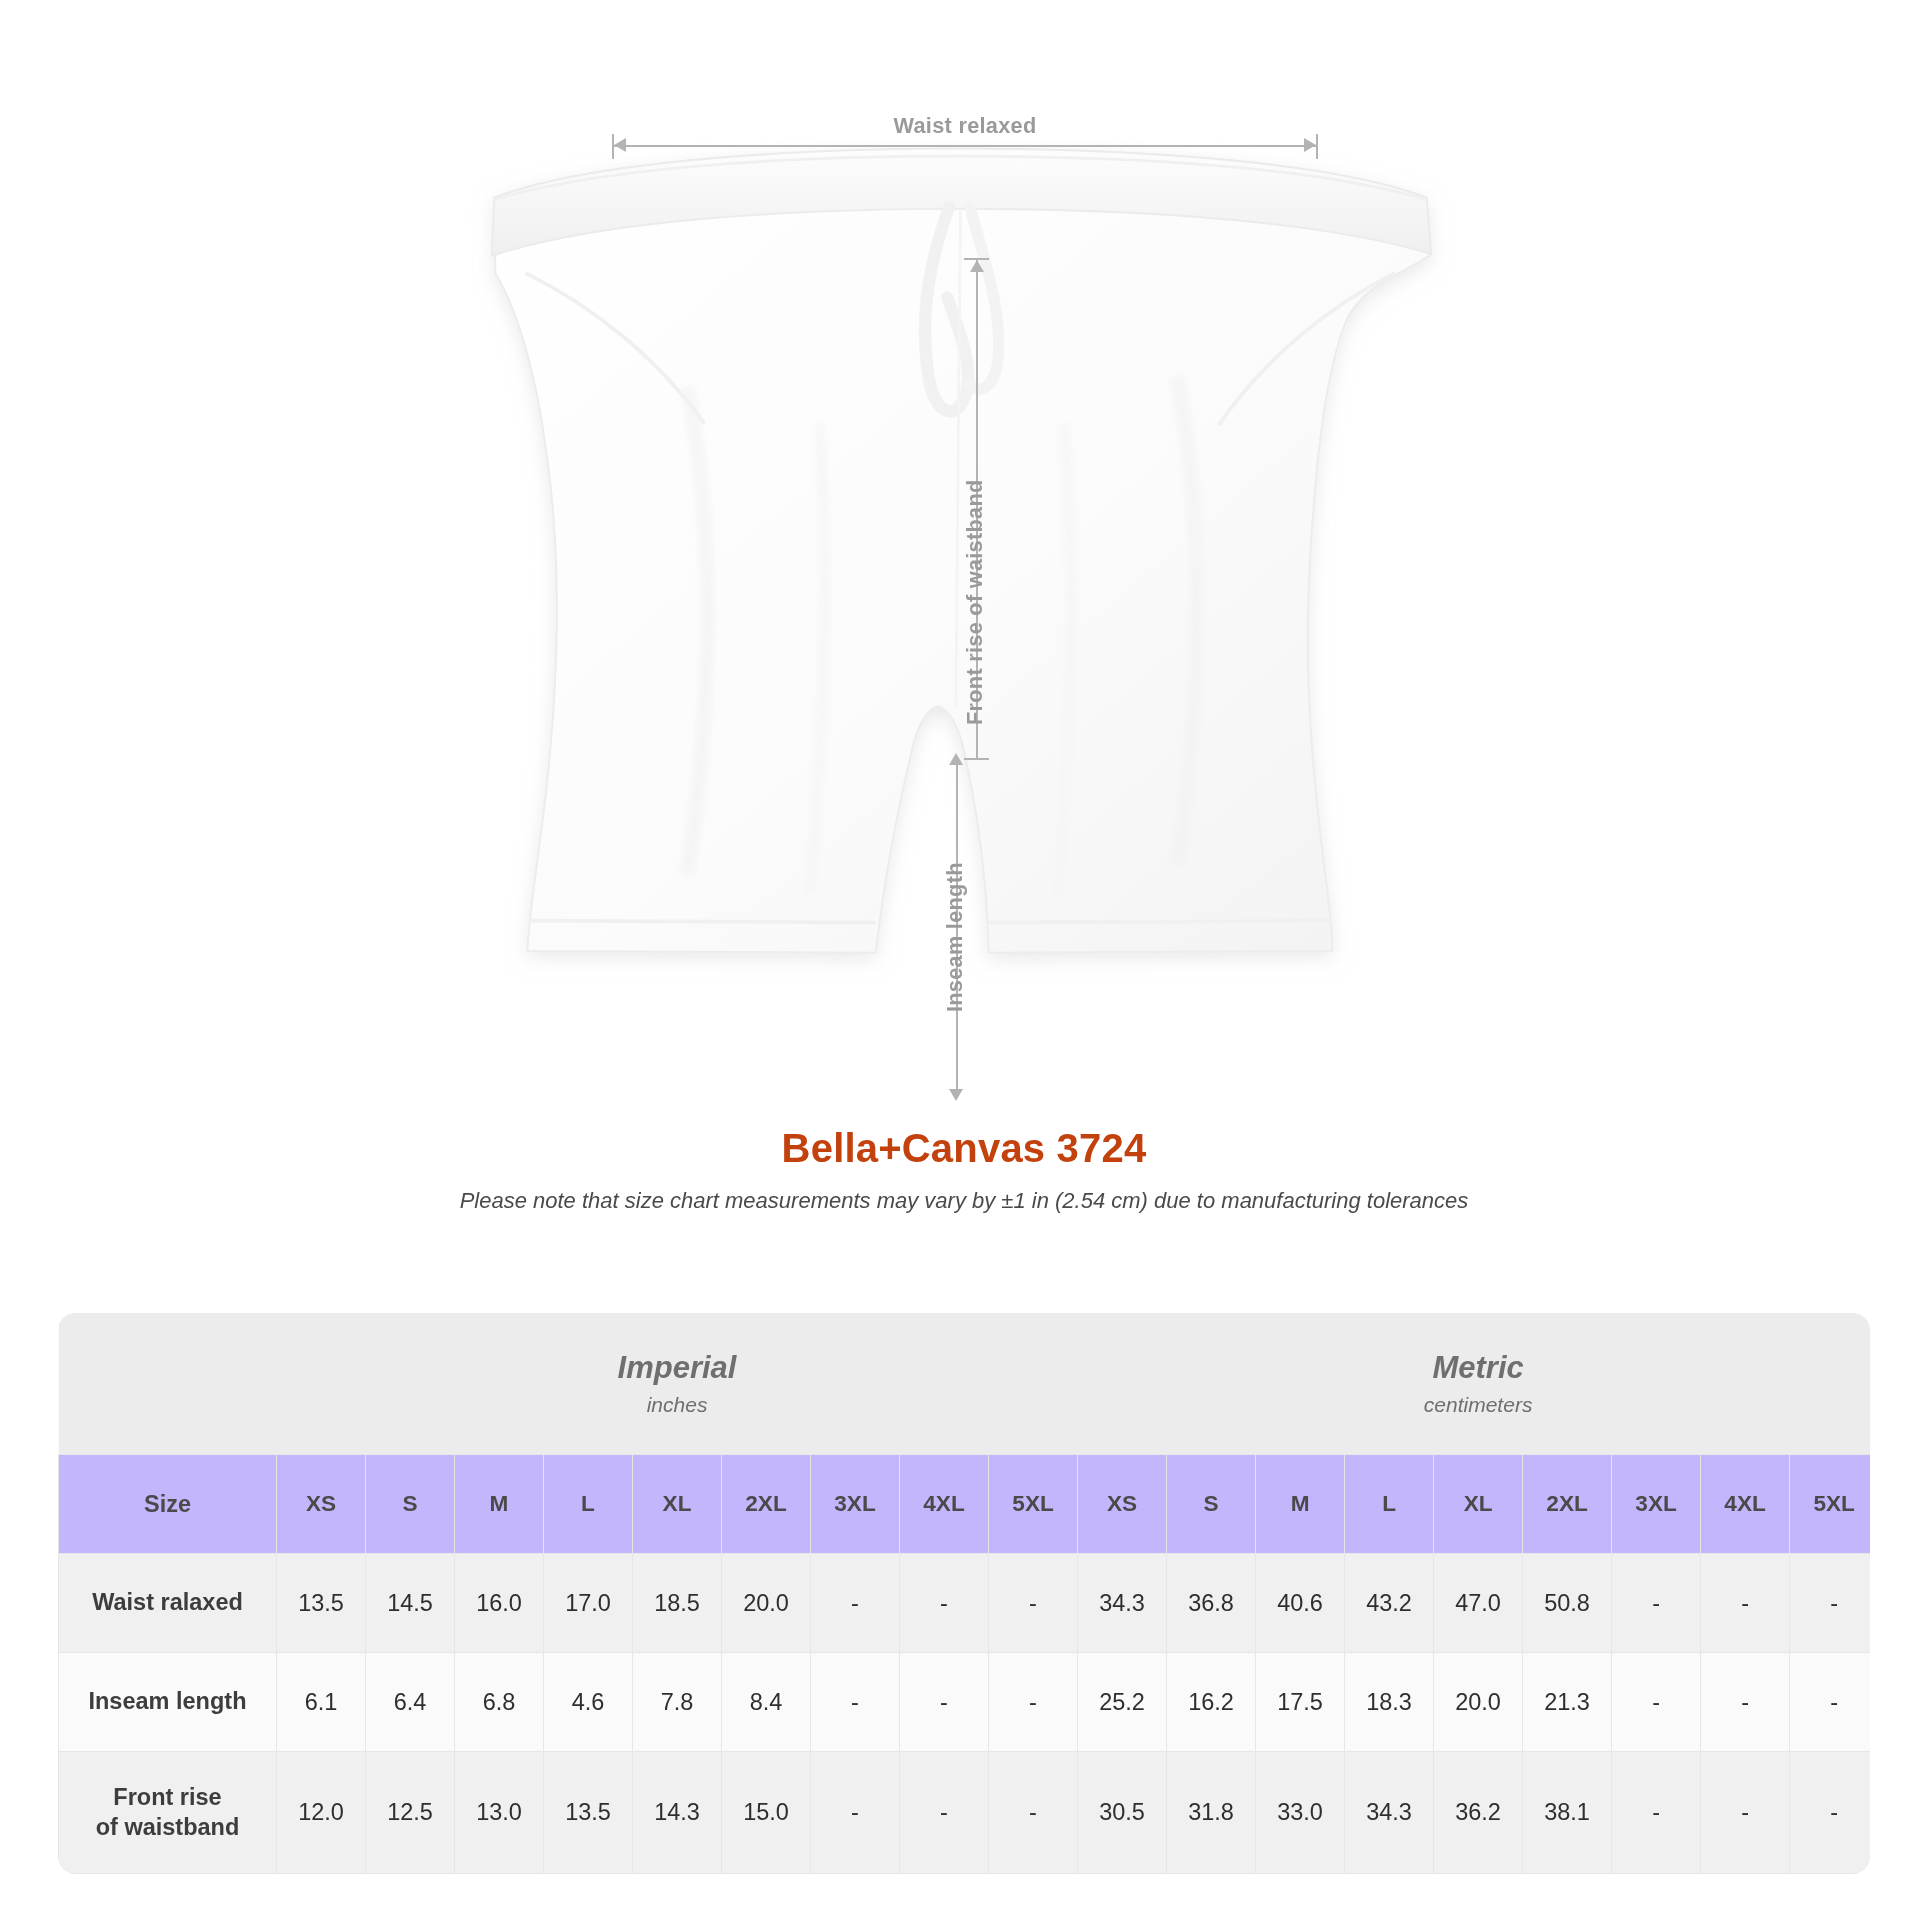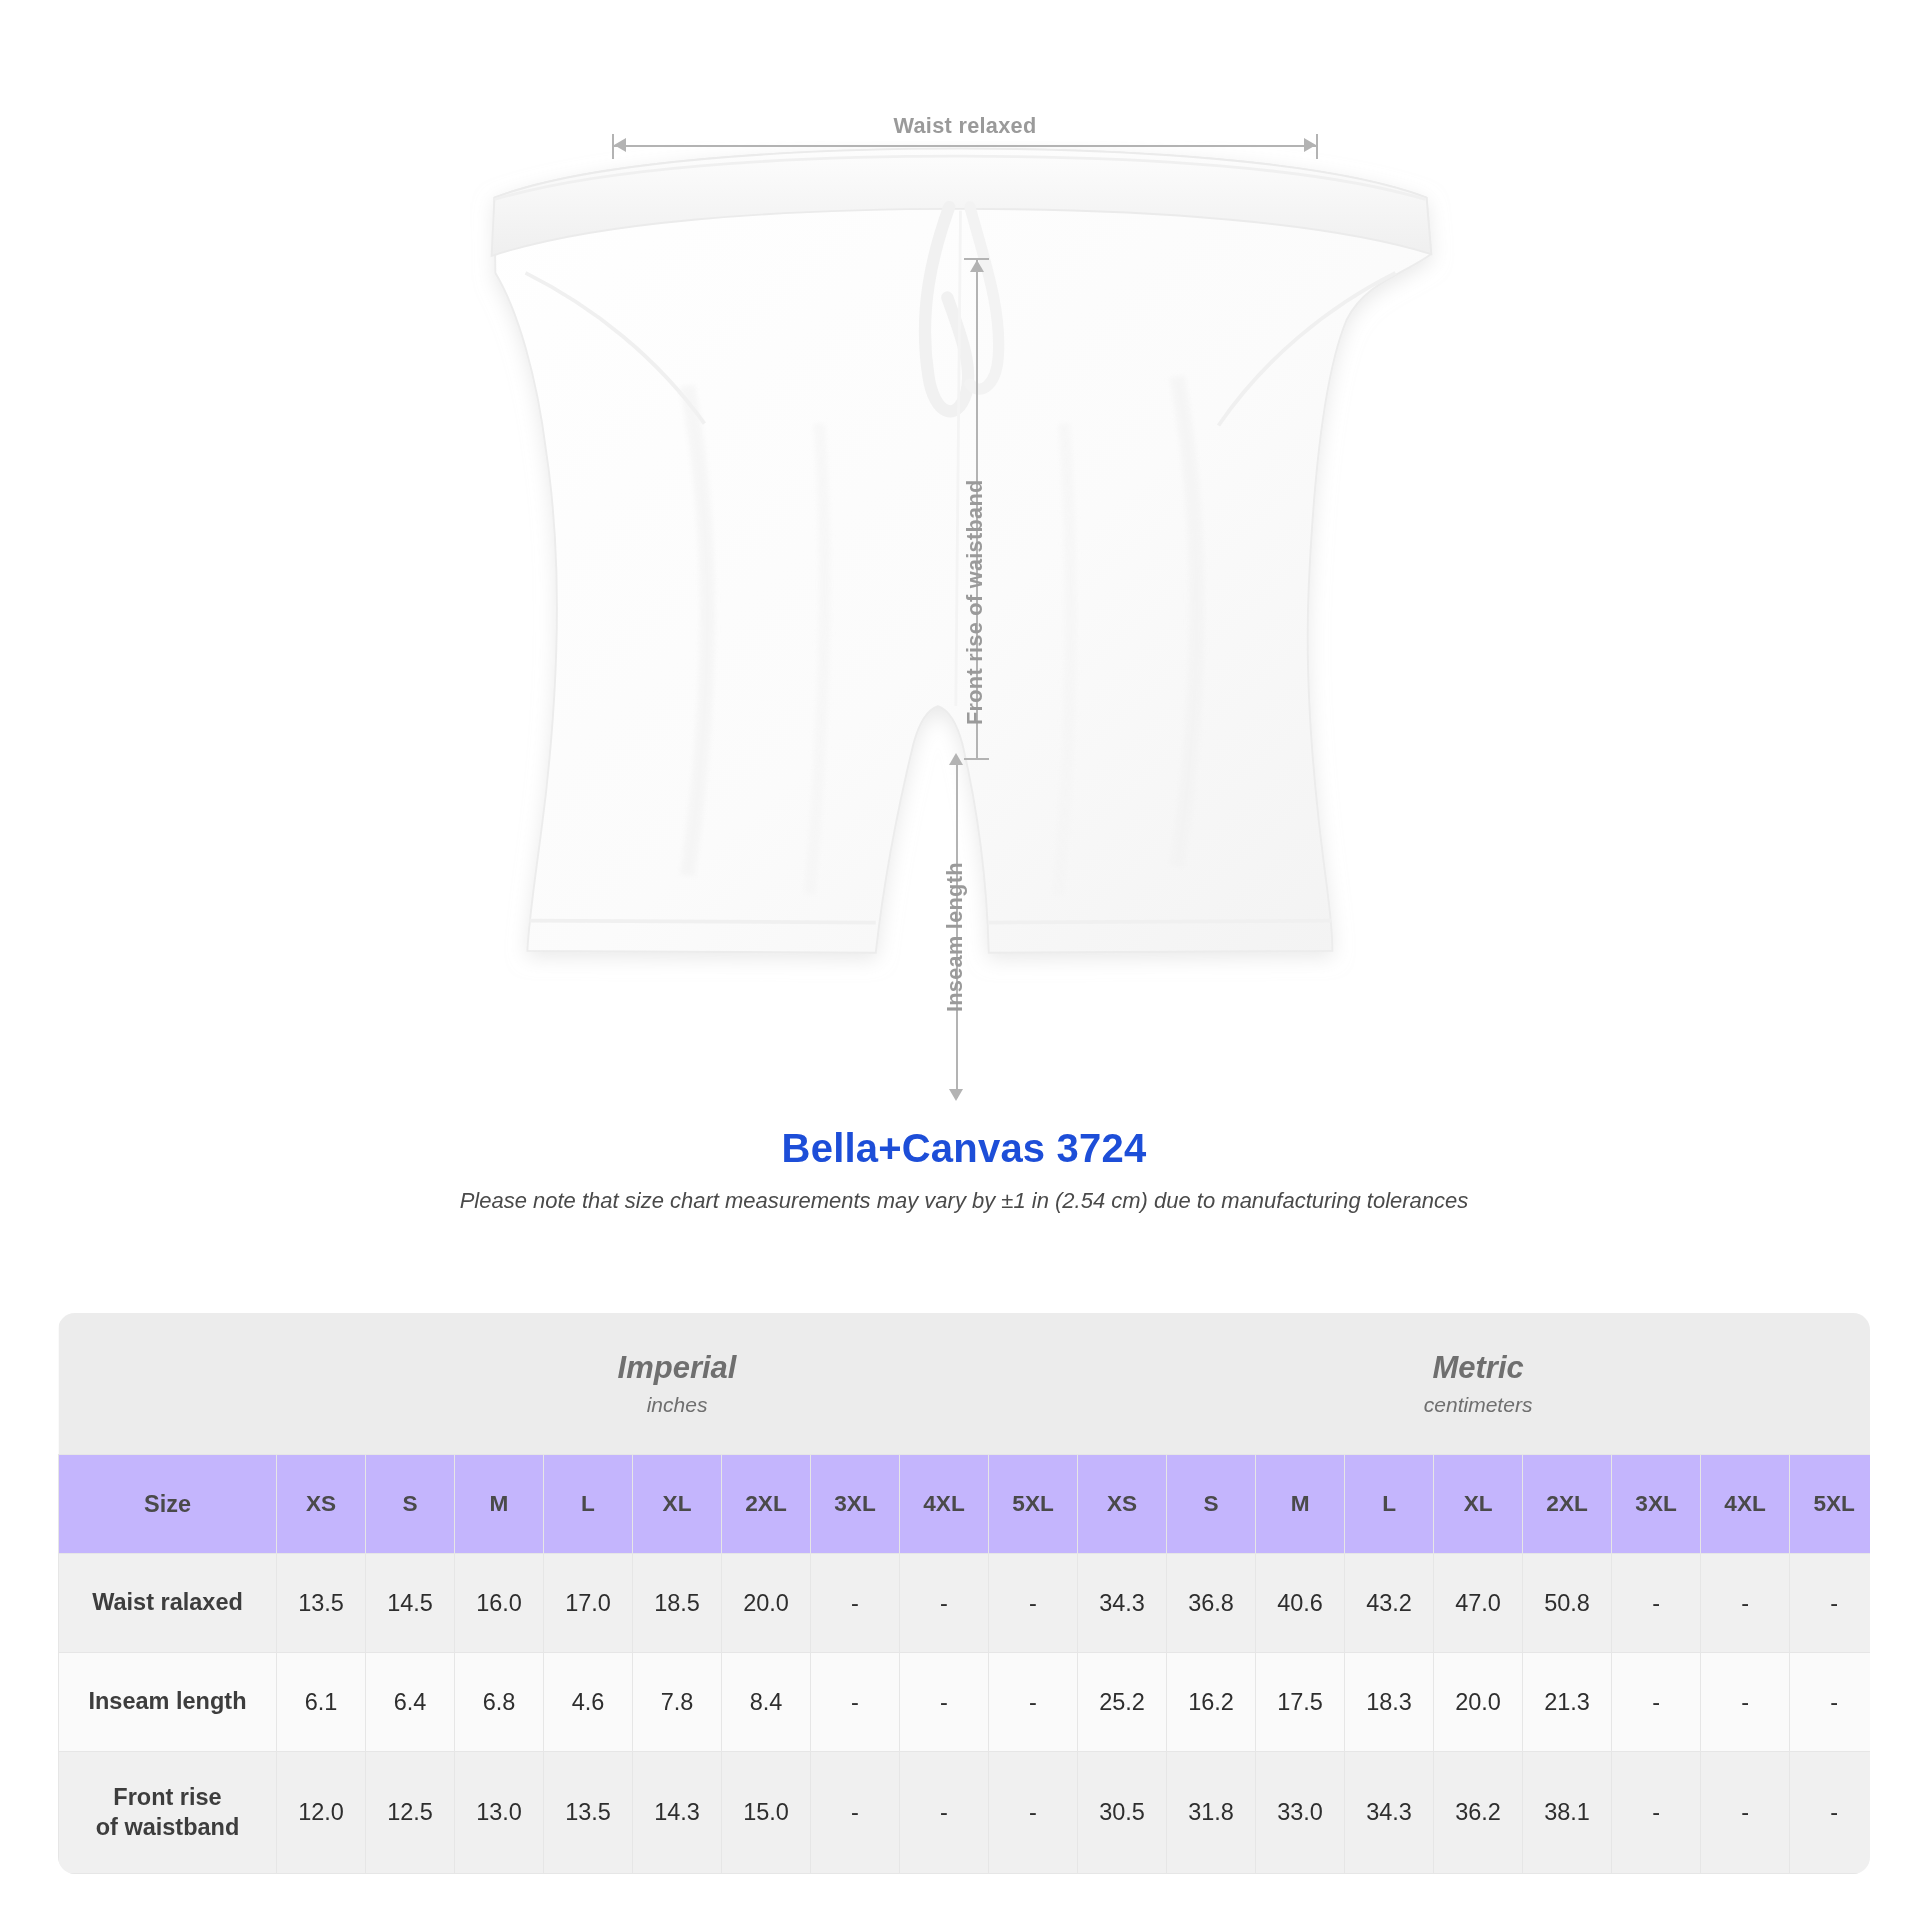--- a/index.html
+++ b/index.html
@@ -124,21 +124,21 @@
   .title-block {
     position: absolute;
     left: 0;
     top: 1126px;
     width: 1928px;
     text-align: center;
   }
   .chart-title {
     font-size: 40px;
     font-weight: bold;
-    color: #1d4ed8;
+    color: #c2410c;
     margin: 0;
     letter-spacing: 0.2px;
   }
   .chart-note {
     margin-top: 17px;
     font-size: 22px;
     font-style: italic;
     color: #4a4a4a;
   }
 

